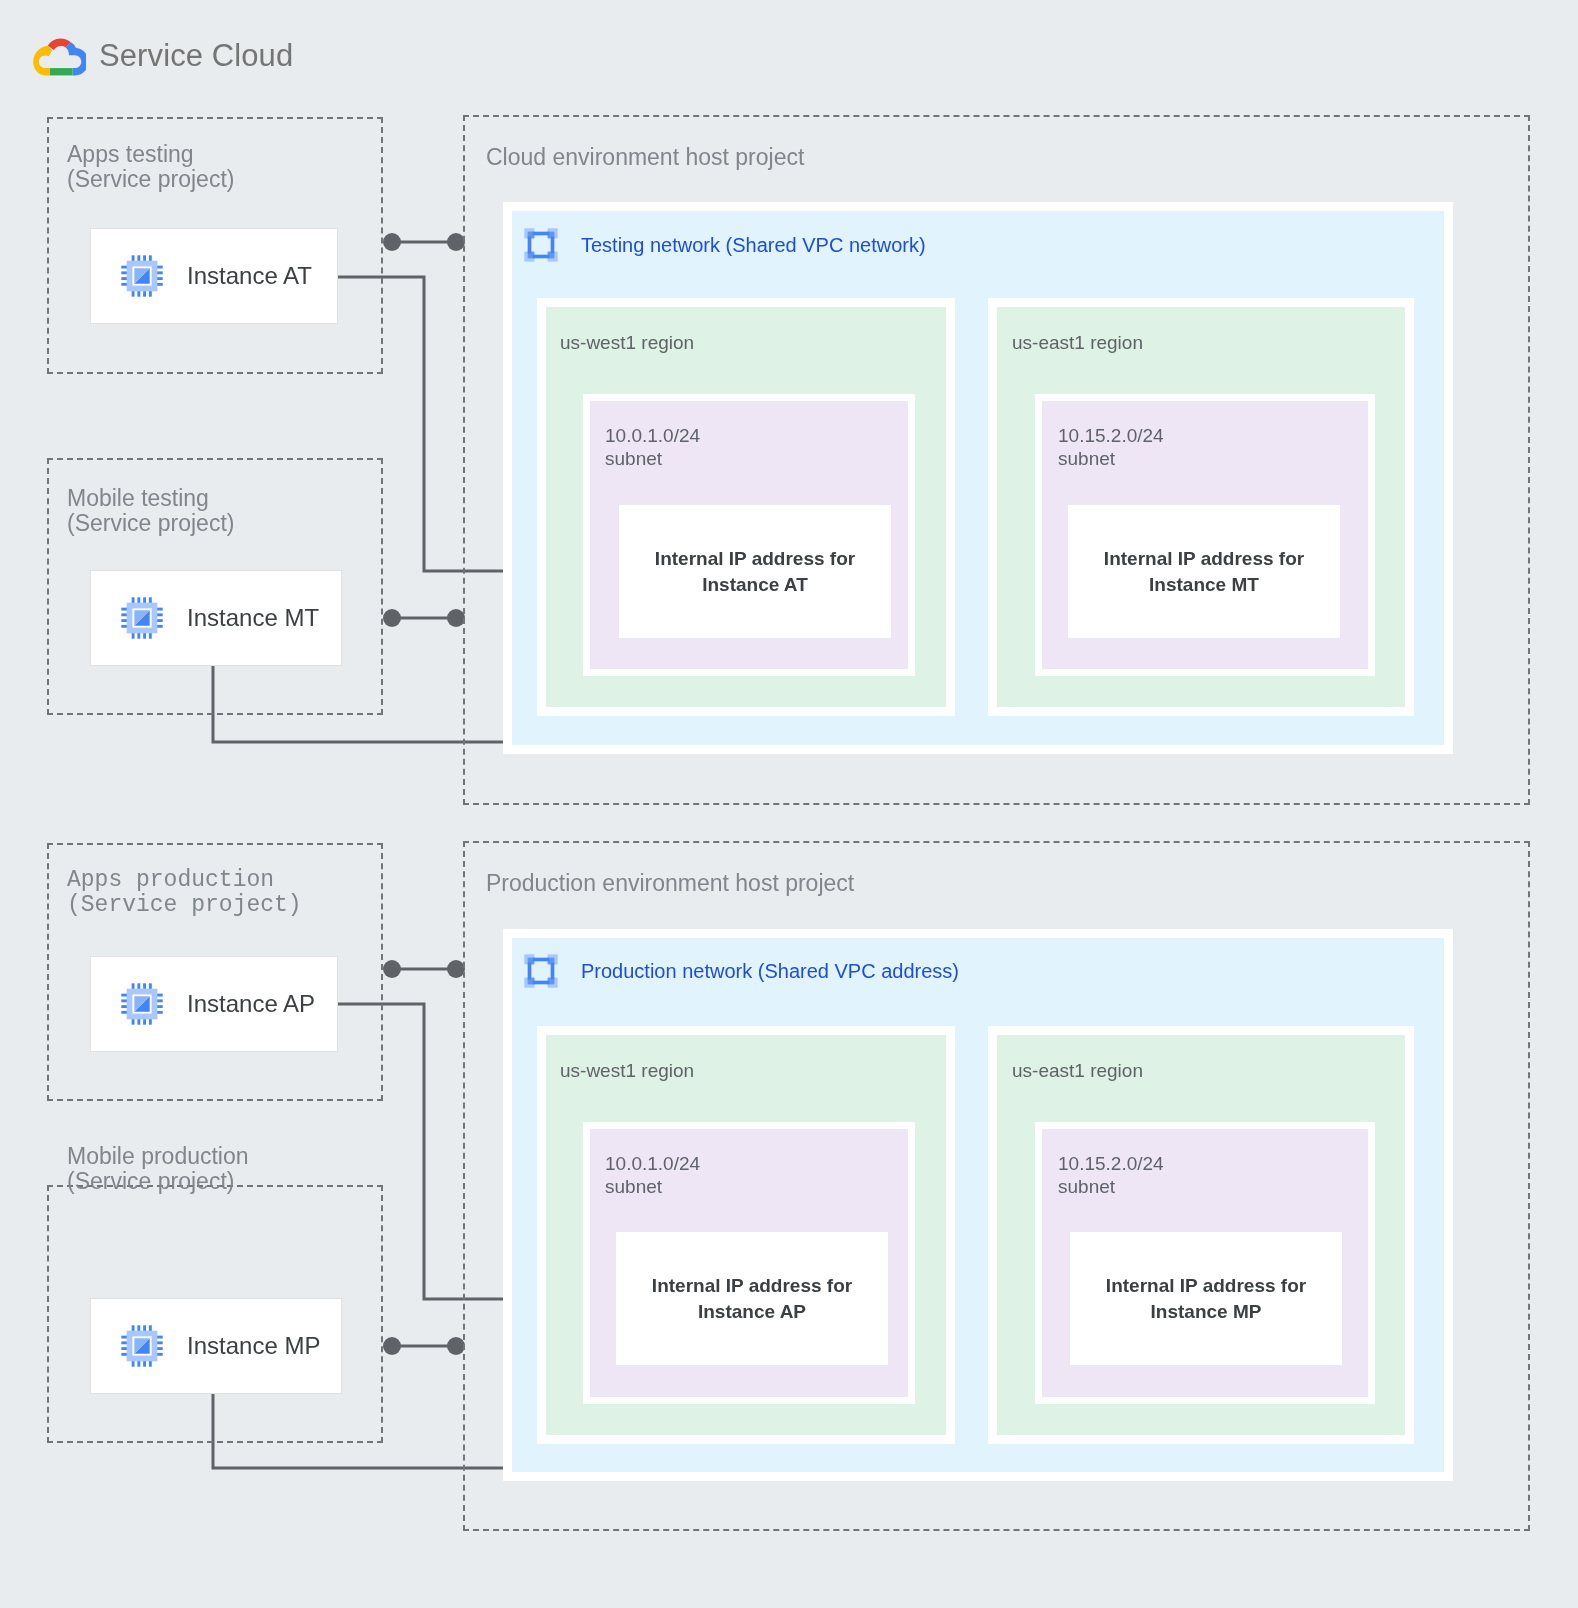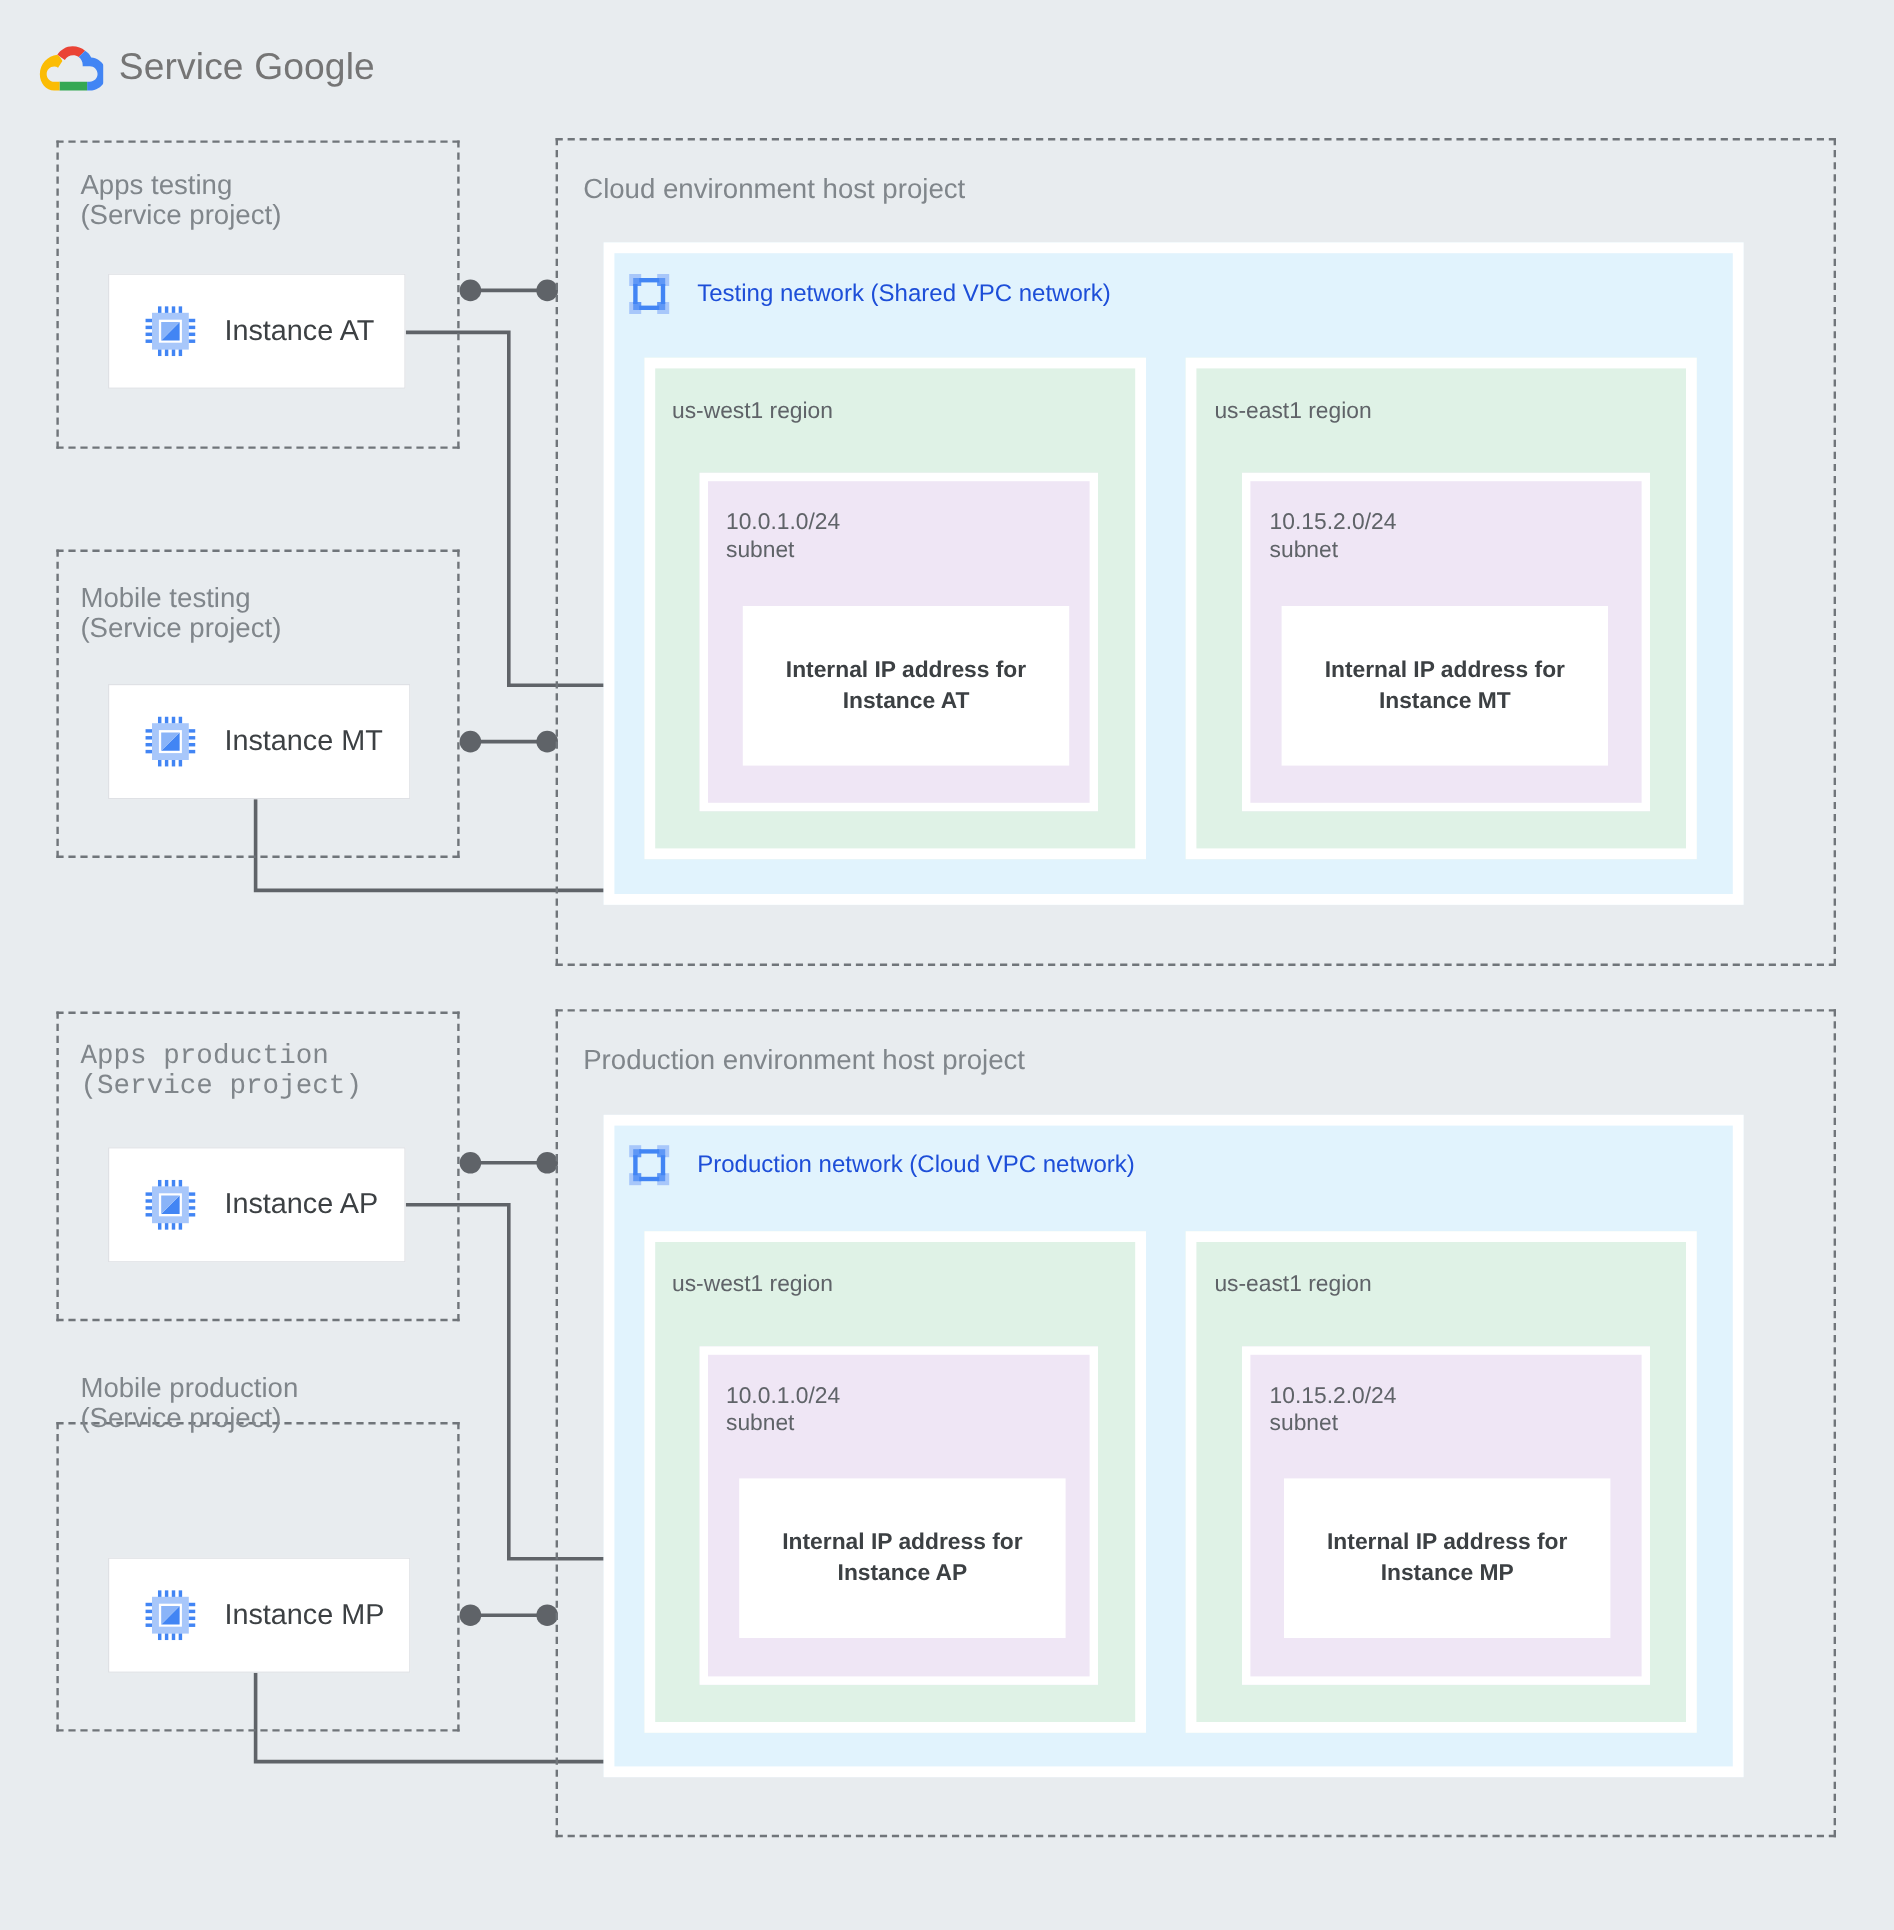--- a/index.html
+++ b/index.html
@@ -155,21 +155,21 @@
 
 <div id="canvas">
 
   <div class="logo-wrap">
     <svg class="gc-mark" viewBox="0 0 56 46">
       <path d="M30.5 5.5c-5.4 0-10.1 2.9-12.7 7.2l6.2 4.4c1.4-2.4 4-4 7-4 1.7 0 3.3 .5 4.6 1.4l5.3-5.3C38.2 6.9 34.5 5.5 30.5 5.5z" fill="#ea4335"></path>
       <path d="M40.9 9.2l-5.3 5.3c2 1.5 3.3 3.9 3.3 6.6v1.2h6c3.5 0 6.4 2.9 6.4 6.4 0 3.5-2.9 6.4-6.4 6.4h-2.3v7.3h2.3c7.6 0 13.7-6.2 13.7-13.7 0-7.2-5.5-13.1-12.6-13.7-.9-2.3-2.6-4.3-5.1-5.8z" fill="#4285f4"></path>
       <path d="M19.6 42.4h23.0v-7.3H19.6z" fill="#34a853"></path>
       <path d="M17.8 12.7C9.6 13.5 3.2 20.4 3.2 28.8c0 7.5 5.1 13.6 12.0 13.6h4.4v-7.3h-4.4c-3.5 0-6.3-2.9-6.3-6.3 0-3.5 2.8-6.3 6.3-6.3 1.2 0 2.3 .3 3.2 .9l3.6-5.6c-1.3-2.1-2.3-4.0-4.2-5.1z" fill="#fbbc04"></path>
     </svg>
-    <div class="gc-text"><span>Service</span><span class="light"> Google</span></div>
+    <div class="gc-text"><span>Service</span><span class="light"> Cloud</span></div>
   </div>
 
   <svg class="conn-svg">
 
     <g>
       <line class="conn-line" x1="392" y1="242" x2="456" y2="242"></line>
       <circle class="conn-dot" cx="392" cy="242" r="9"></circle>
       <circle class="conn-dot" cx="456" cy="242" r="9"></circle>
     </g>
 
@@ -390,21 +390,21 @@
       <rect x="16" y="16" width="6" height="6" fill="#a8c7fa"></rect>
       <rect x="4" y="4" width="4" height="4" fill="#5e97f6"></rect>
       <rect x="16" y="4" width="4" height="4" fill="#5e97f6"></rect>
       <rect x="4" y="16" width="4" height="4" fill="#5e97f6"></rect>
       <rect x="16" y="16" width="4" height="4" fill="#5e97f6"></rect>
       <rect x="7" y="4" width="10" height="2.2" fill="#4285f4"></rect>
       <rect x="7" y="17.8" width="10" height="2.2" fill="#4285f4"></rect>
       <rect x="4" y="7" width="2.2" height="10" fill="#4285f4"></rect>
       <rect x="17.8" y="7" width="2.2" height="10" fill="#4285f4"></rect>
     </svg>
-    <span class="vpc-title">Production network (Cloud VPC network)</span>
+    <span class="vpc-title">Production network (Shared VPC address)</span>
   </div>
 
   <div class="region-box" style="left:537px; top:1026px; width:418px; height:418px;"></div>
   <div class="region-label" style="left:560px; top:1060px;">us-west1 region</div>
   <div class="subnet-box" style="left:583px; top:1122px; width:332px; height:282px;"></div>
   <div class="subnet-label" style="left:605px; top:1152px;">10.0.1.0/24
 subnet</div>
   <div class="ip-card" style="left:616px; top:1232px; width:272px; height:133px;">
     <span class="ip-card-text">Internal IP address for
 Instance AP</span>

